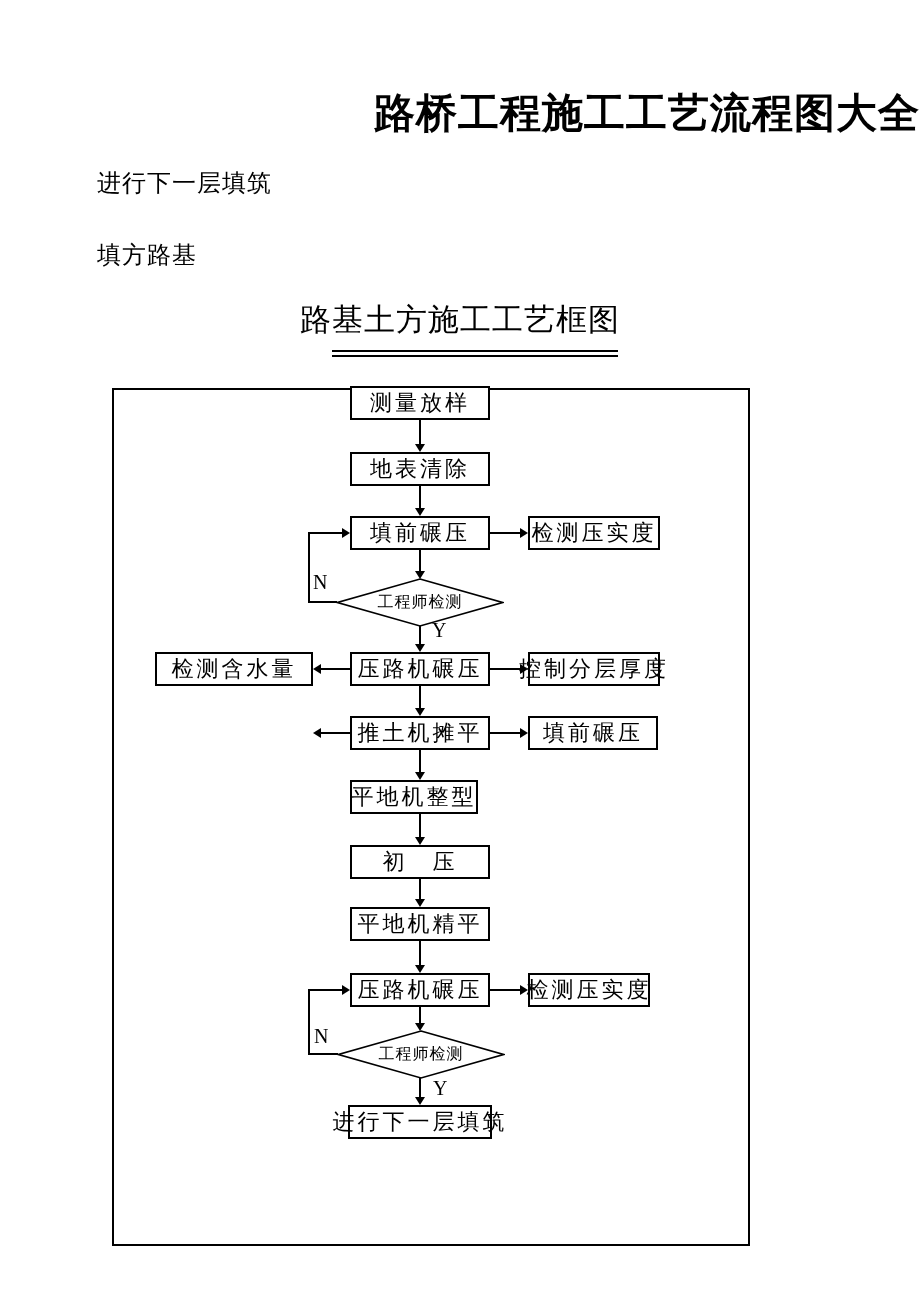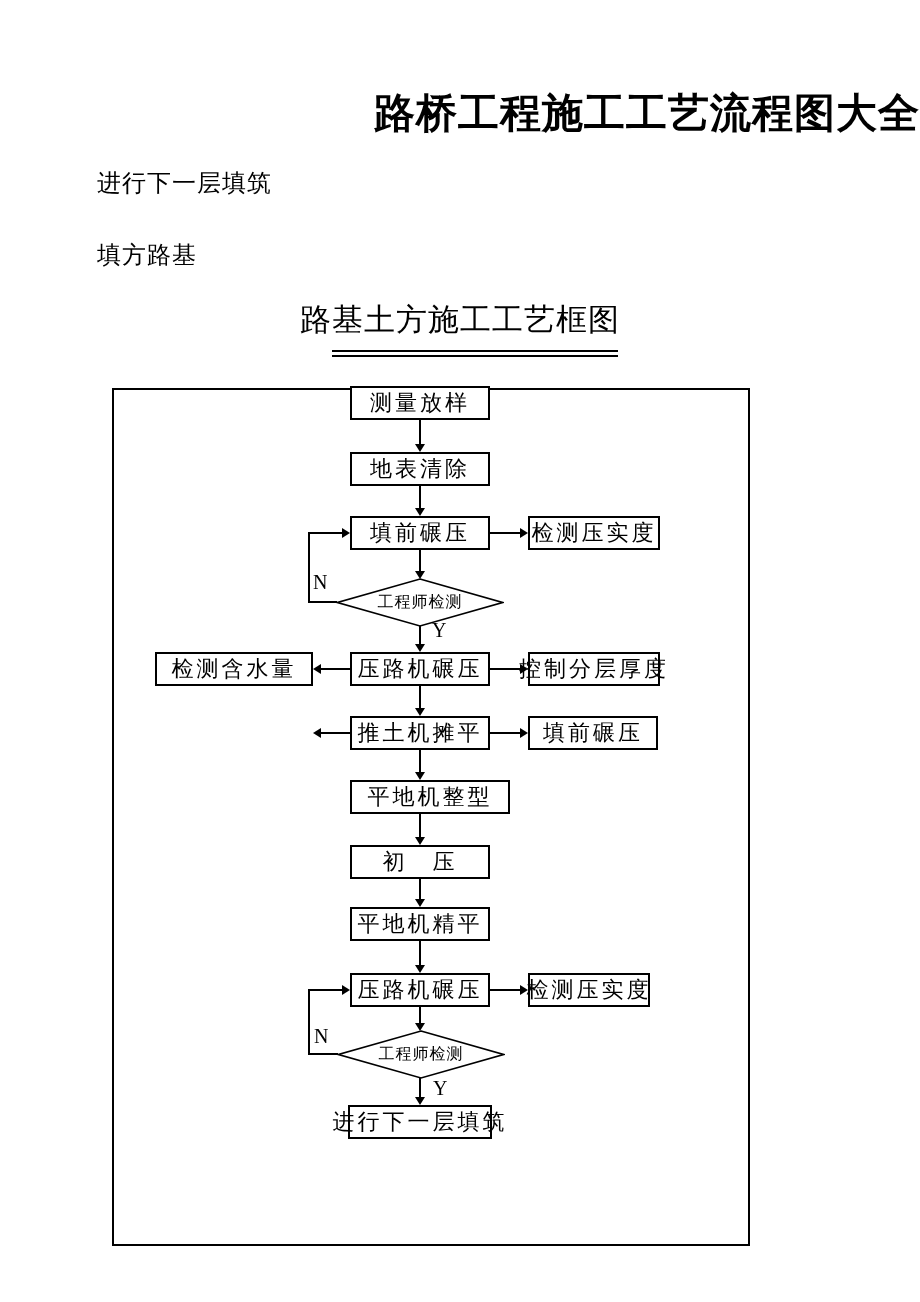--- a/index.html
+++ b/index.html
@@ -52,21 +52,21 @@
   <div class="flow-title">路基土方施工工艺框图</div>
   <div class="double-rule"></div>
 
   <div class="outer-rect"></div>
 
   <div class="fbox" style="left:350px;top:386px;width:140px">测量放样</div>
   <div class="fbox" style="left:350px;top:452px;width:140px">地表清除</div>
   <div class="fbox" style="left:350px;top:516px;width:140px">填前碾压</div>
   <div class="fbox" style="left:350px;top:652px;width:140px">压路机碾压</div>
   <div class="fbox" style="left:350px;top:716px;width:140px">推土机摊平</div>
-  <div class="fbox" style="left:350px;top:780px;width:160px">平地机整型</div>
+  <div class="fbox" style="left:350px;top:780px;width:128px">平地机整型</div>
   <div class="fbox" style="left:350px;top:845px;width:140px">初　压</div>
   <div class="fbox" style="left:350px;top:907px;width:140px">平地机精平</div>
   <div class="fbox" style="left:350px;top:973px;width:140px">压路机碾压</div>
   <div class="fbox" style="left:348px;top:1105px;width:144px">进行下一层填筑</div>
 
   <div class="fbox" style="left:528px;top:516px;width:132px">检测压实度</div>
   <div class="fbox" style="left:155px;top:652px;width:158px">检测含水量</div>
   <div class="fbox" style="left:528px;top:652px;width:132px">控制分层厚度</div>
   <div class="fbox" style="left:528px;top:716px;width:130px">填前碾压</div>
   <div class="fbox" style="left:528px;top:973px;width:122px">检测压实度</div>

